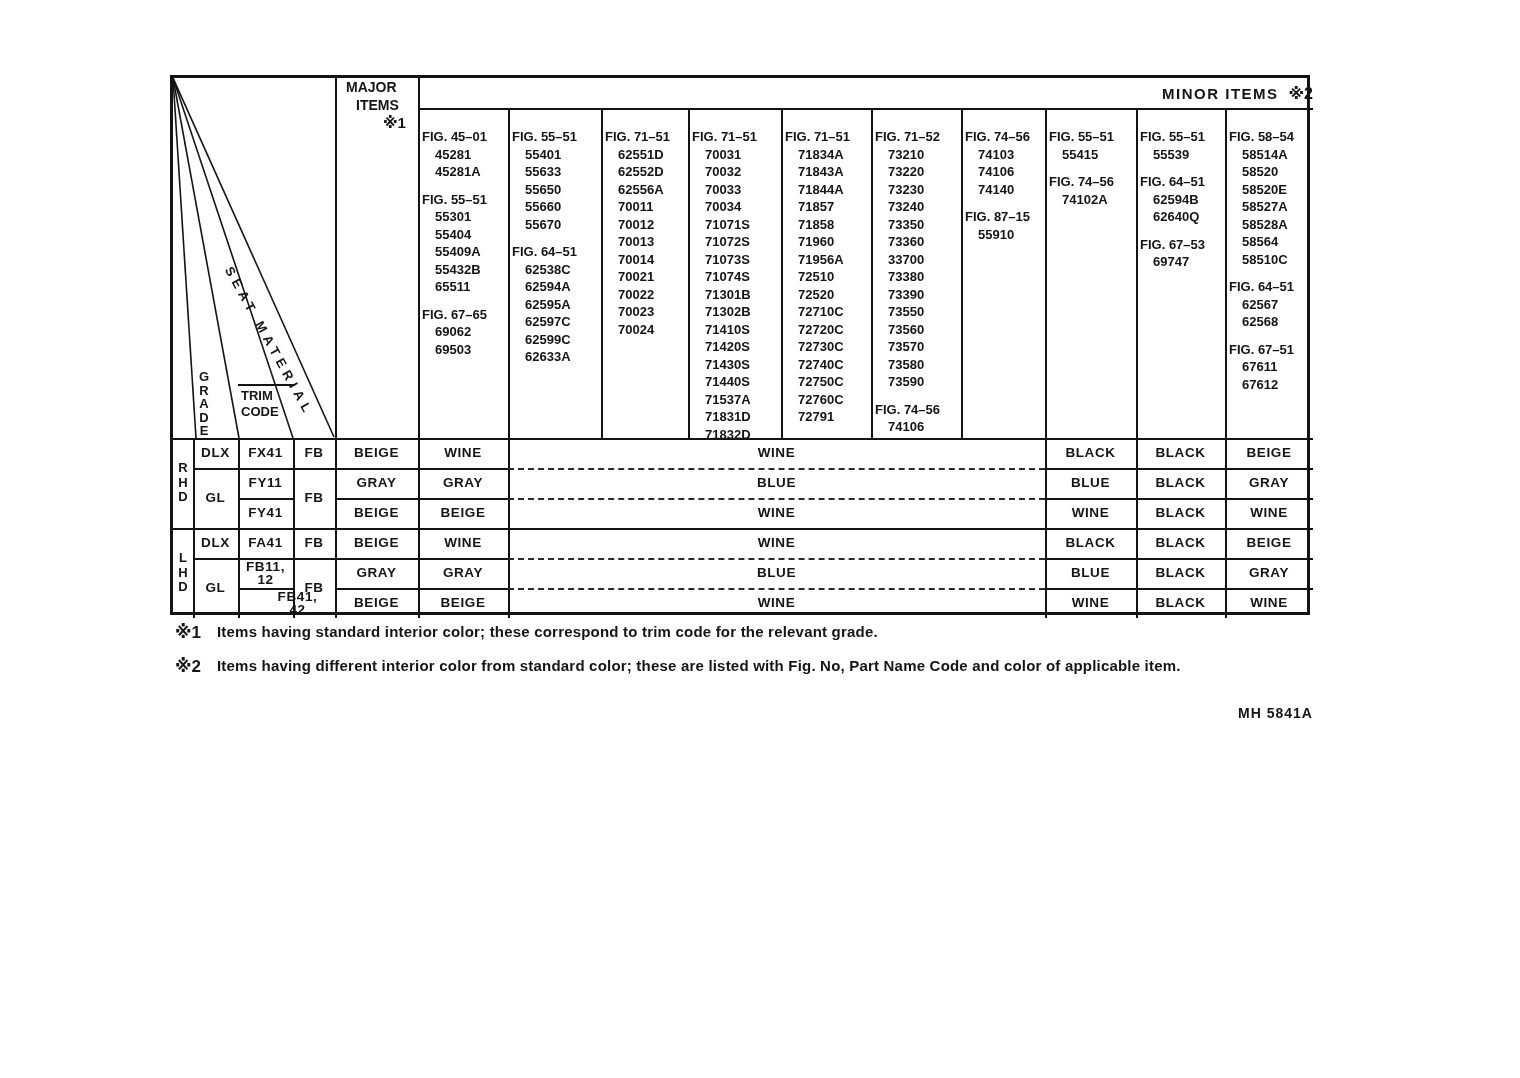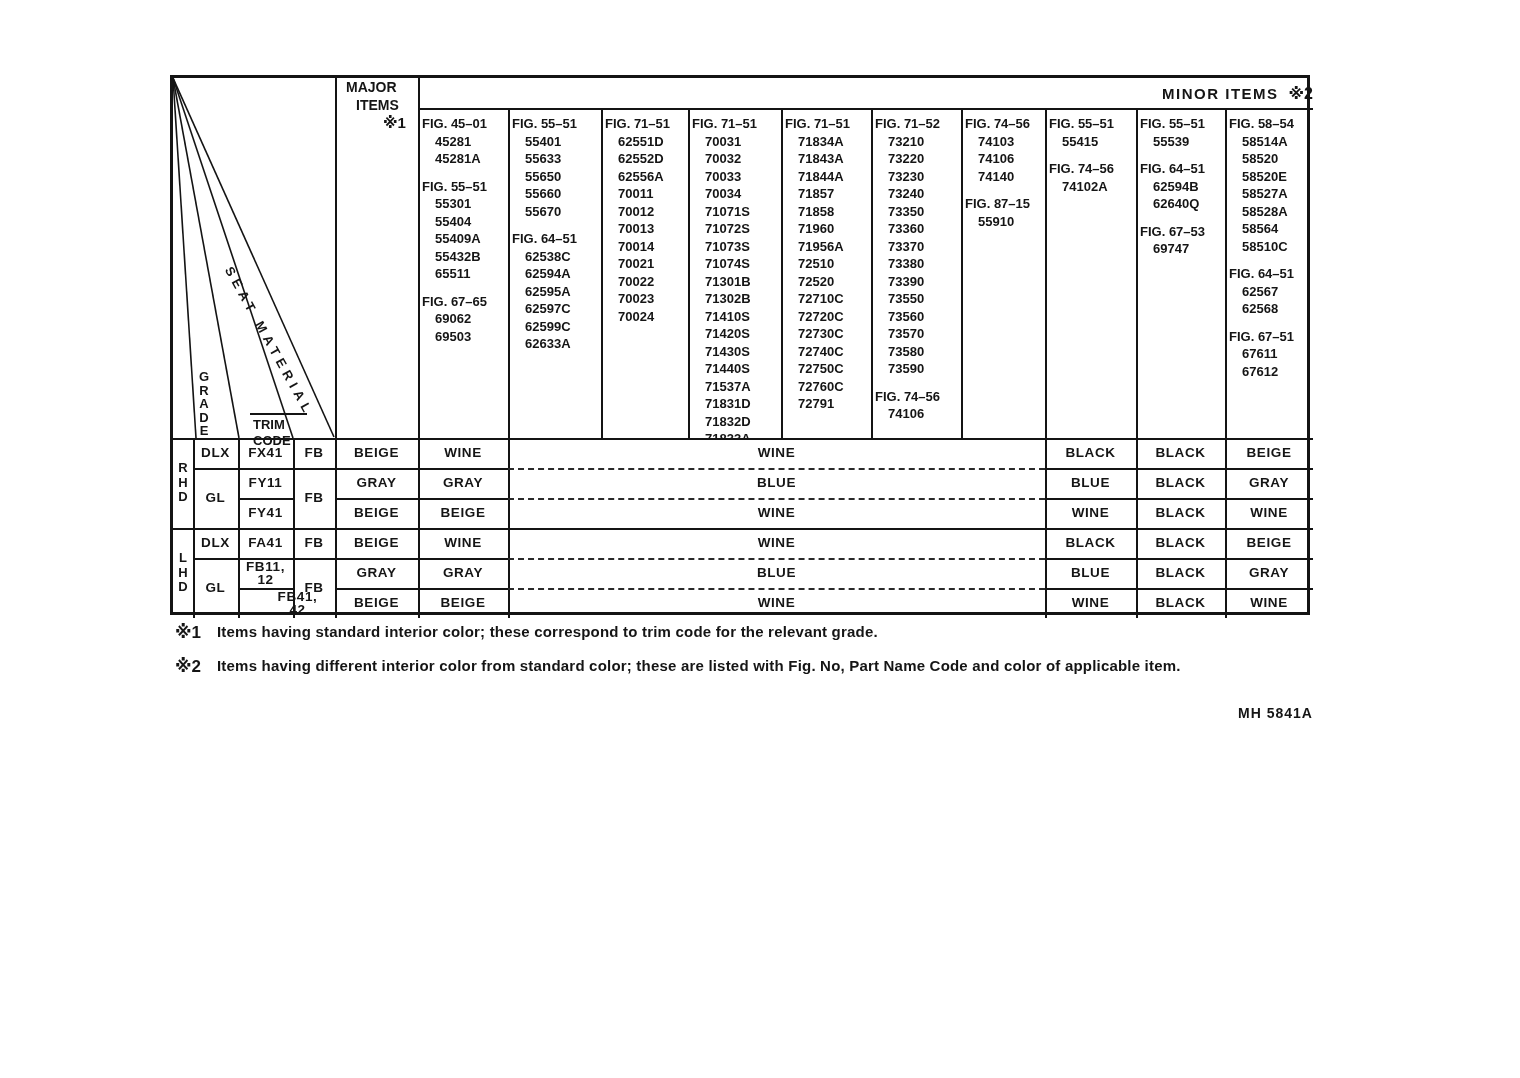--- a/index.html
+++ b/index.html
@@ -19,38 +19,38 @@
     position:absolute; left:22px; top:292px; width:18px; text-align:center;
     font-size:13px; font-weight:700; line-height:13.5px; letter-spacing:0;
   }
   .grade-label span{display:block;}
   .seat-label{
     position:absolute; left:62px; top:186px; width:230px;
     font-size:13px; font-weight:700; letter-spacing:5px;
     transform:rotate(61deg); transform-origin:0 0; white-space:nowrap;
   }
   .trim-box{
-    position:absolute; left:65px; top:335px; width:57px; height:39px;
+    position:absolute; left:65px; top:306px; width:57px; height:39px;
     border-top:2px solid #141414; box-sizing:border-box;
-    font-size:13px; font-weight:700; line-height:16px; padding:2px 0 0 3px;margin-left:12px;
+    font-size:13px; font-weight:700; line-height:16px; padding:2px 0 0 3px;
   }
   
   .major-head{position:absolute; left:162px; top:0; width:83px; height:95px; font-weight:700; font-size:14px; line-height:18px;}
   .major-head .mh1{padding-left:11px;}
   .major-head .mh2{padding-left:21px;}
   .major-head .mh3{padding-left:48px; font-size:15px;}
   
   .minor-band{
     position:absolute; left:245px; top:0; width:895px; height:30px;
     display:flex; align-items:center; justify-content:flex-end;
     font-size:15px; font-weight:700; letter-spacing:1.5px;
   }
   .minor-band .ref{font-size:16px; margin-left:10px; letter-spacing:0;}
   
-  .fig-col{position:absolute; top:30px; height:330px; overflow:hidden; padding-top:7px; box-sizing:border-box;}
+  .fig-col{position:absolute; top:30px; height:330px; overflow:hidden; padding-top:20px; box-sizing:border-box;}
   .fig-head{font-size:13px; font-weight:700; line-height:17.5px; white-space:nowrap; padding-left:1px;}
   .fig-item{font-size:13px; font-weight:700; line-height:17.5px; white-space:nowrap; padding-left:14px;}
   .fig-gap{height:10px;}
   
   .bcell{
     position:absolute; display:flex; align-items:center; justify-content:center;
     font-size:13.5px; font-weight:700; letter-spacing:0.6px; text-align:center; line-height:13.5px;
   }
   .group-label{
     position:absolute; width:20px; text-align:center;
@@ -194,21 +194,21 @@
           <div class="fig-item">72791</div>
         </div>
         <div class="fig-col" style="left: 701px; width: 85px;">
           <div class="fig-head">FIG. 71–52</div>
           <div class="fig-item">73210</div>
           <div class="fig-item">73220</div>
           <div class="fig-item">73230</div>
           <div class="fig-item">73240</div>
           <div class="fig-item">73350</div>
           <div class="fig-item">73360</div>
-          <div class="fig-item">73370</div>
+          <div class="fig-item">33700</div>
           <div class="fig-item">73380</div>
           <div class="fig-item">73390</div>
           <div class="fig-item">73550</div>
           <div class="fig-item">73560</div>
           <div class="fig-item">73570</div>
           <div class="fig-item">73580</div>
           <div class="fig-item">73590</div>
           <div class="fig-gap"></div>
           <div class="fig-head">FIG. 74–56</div>
           <div class="fig-item">74106</div>

